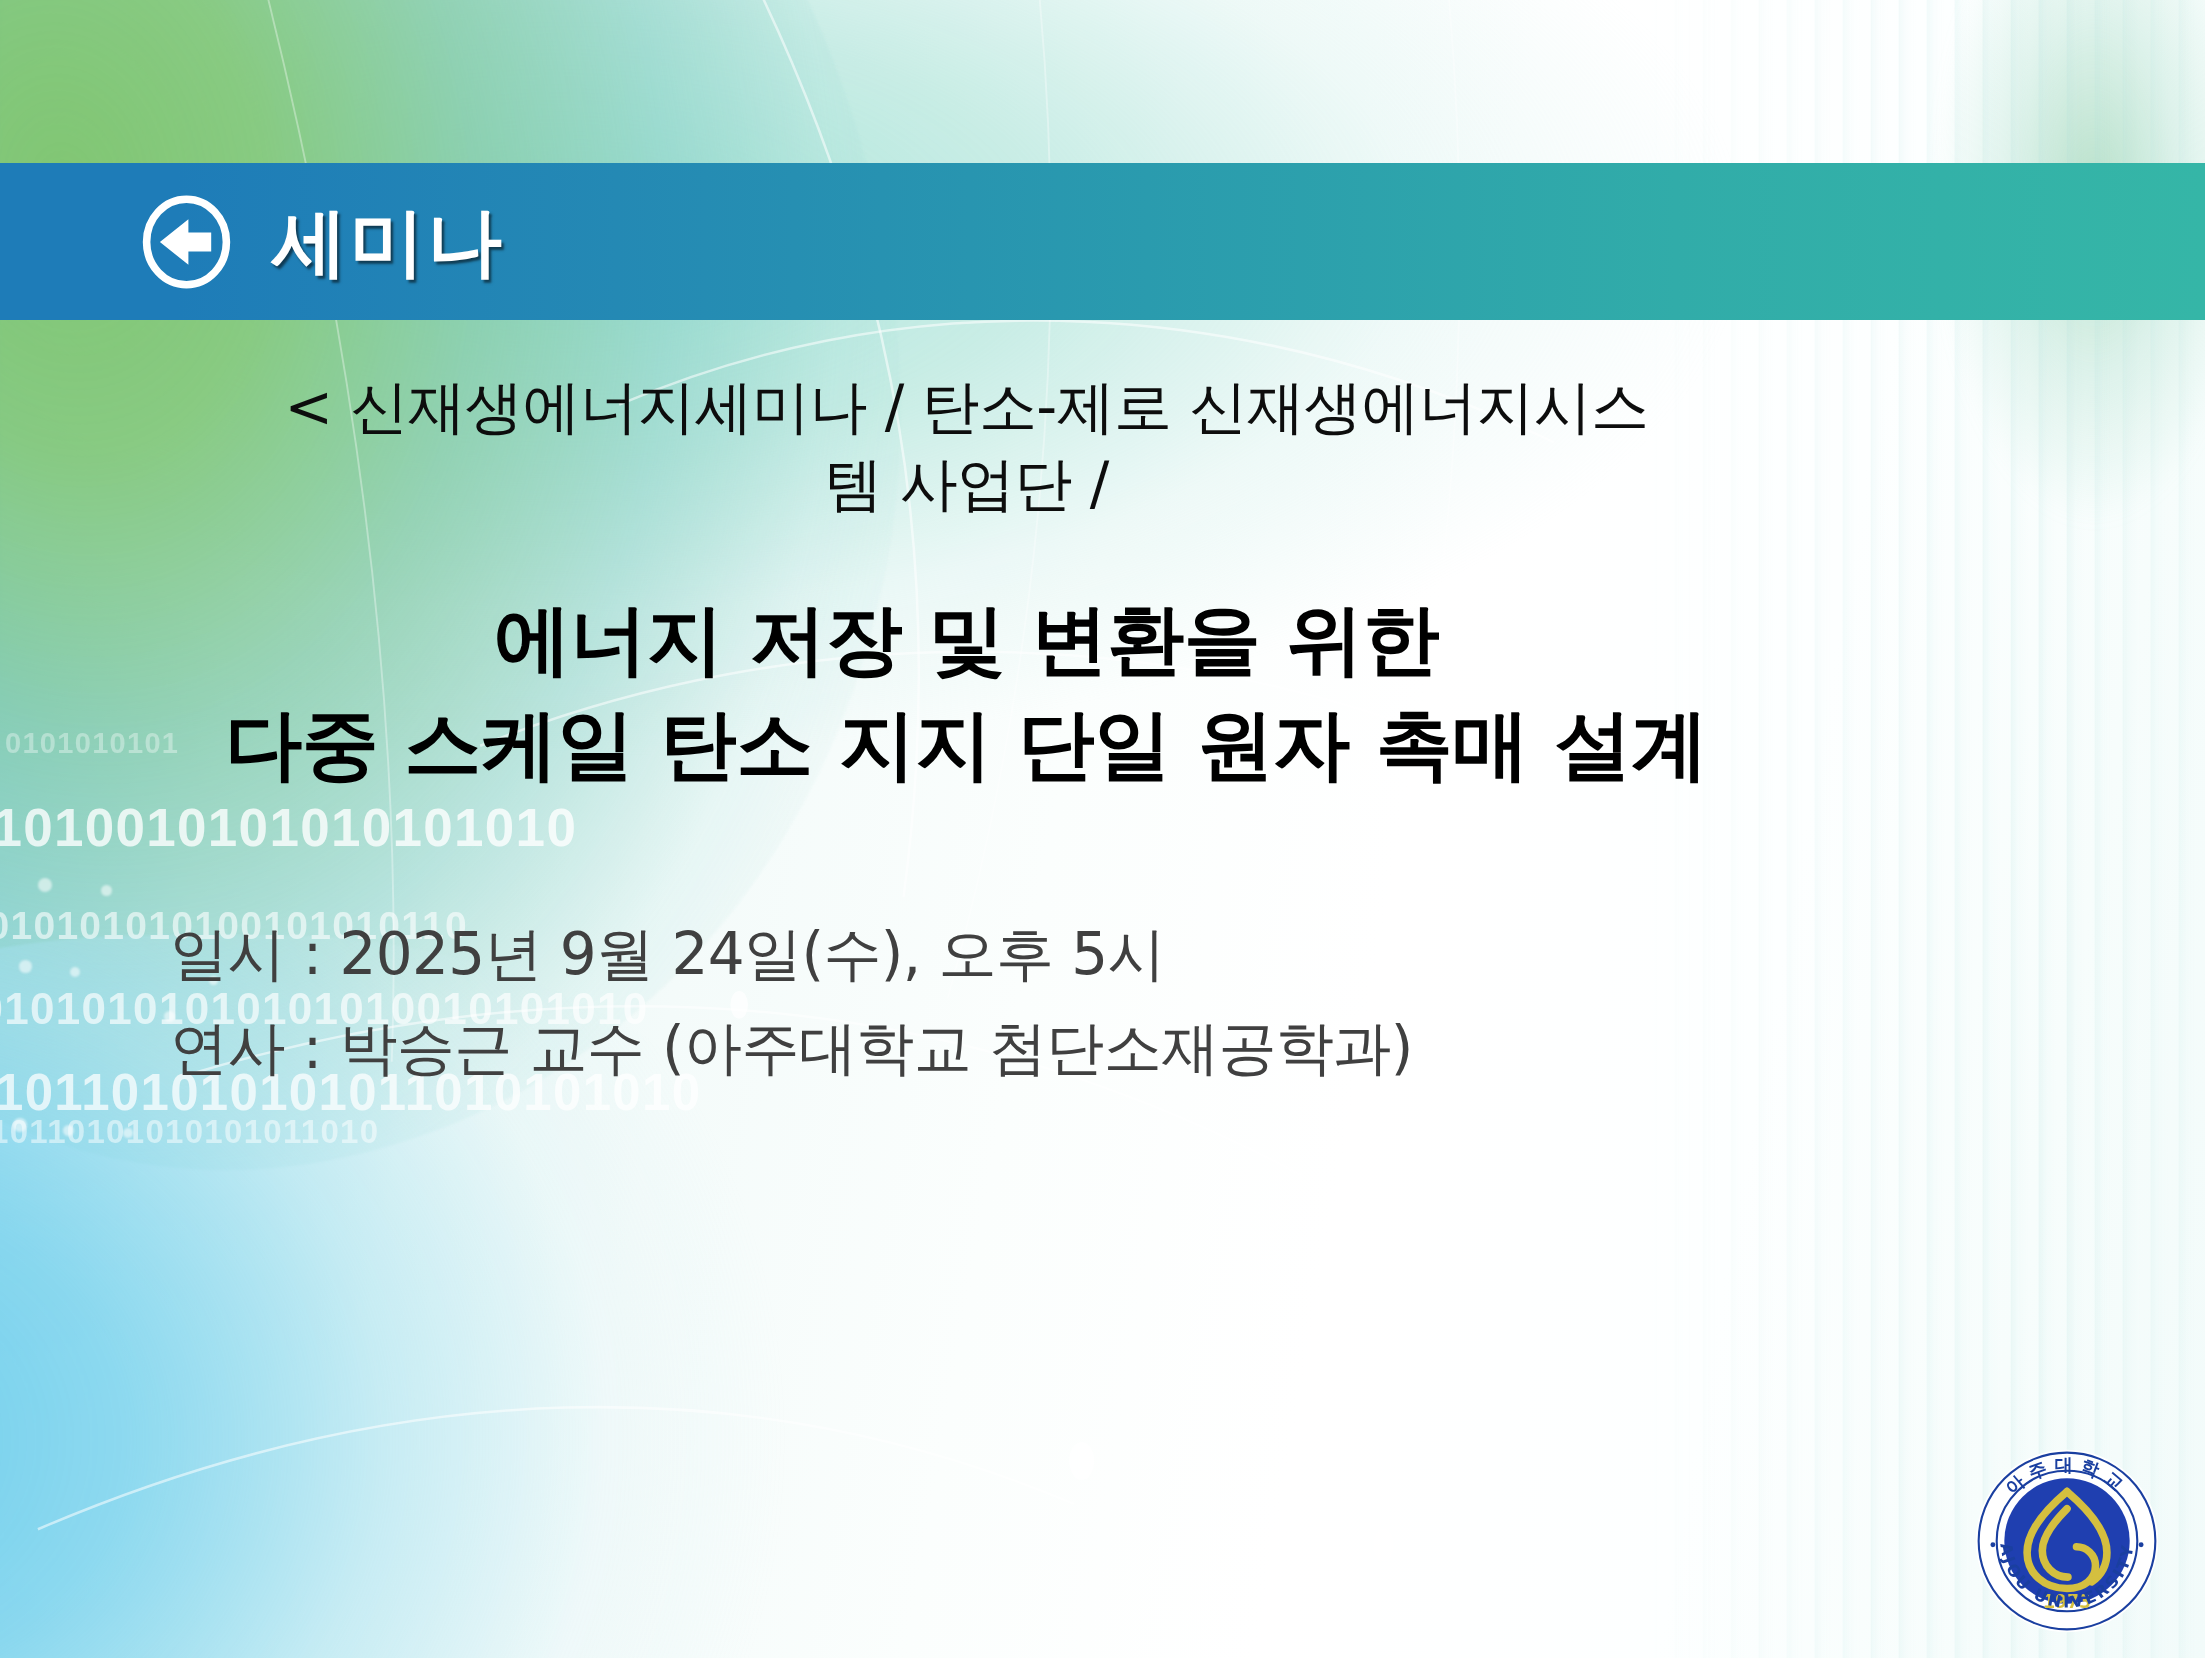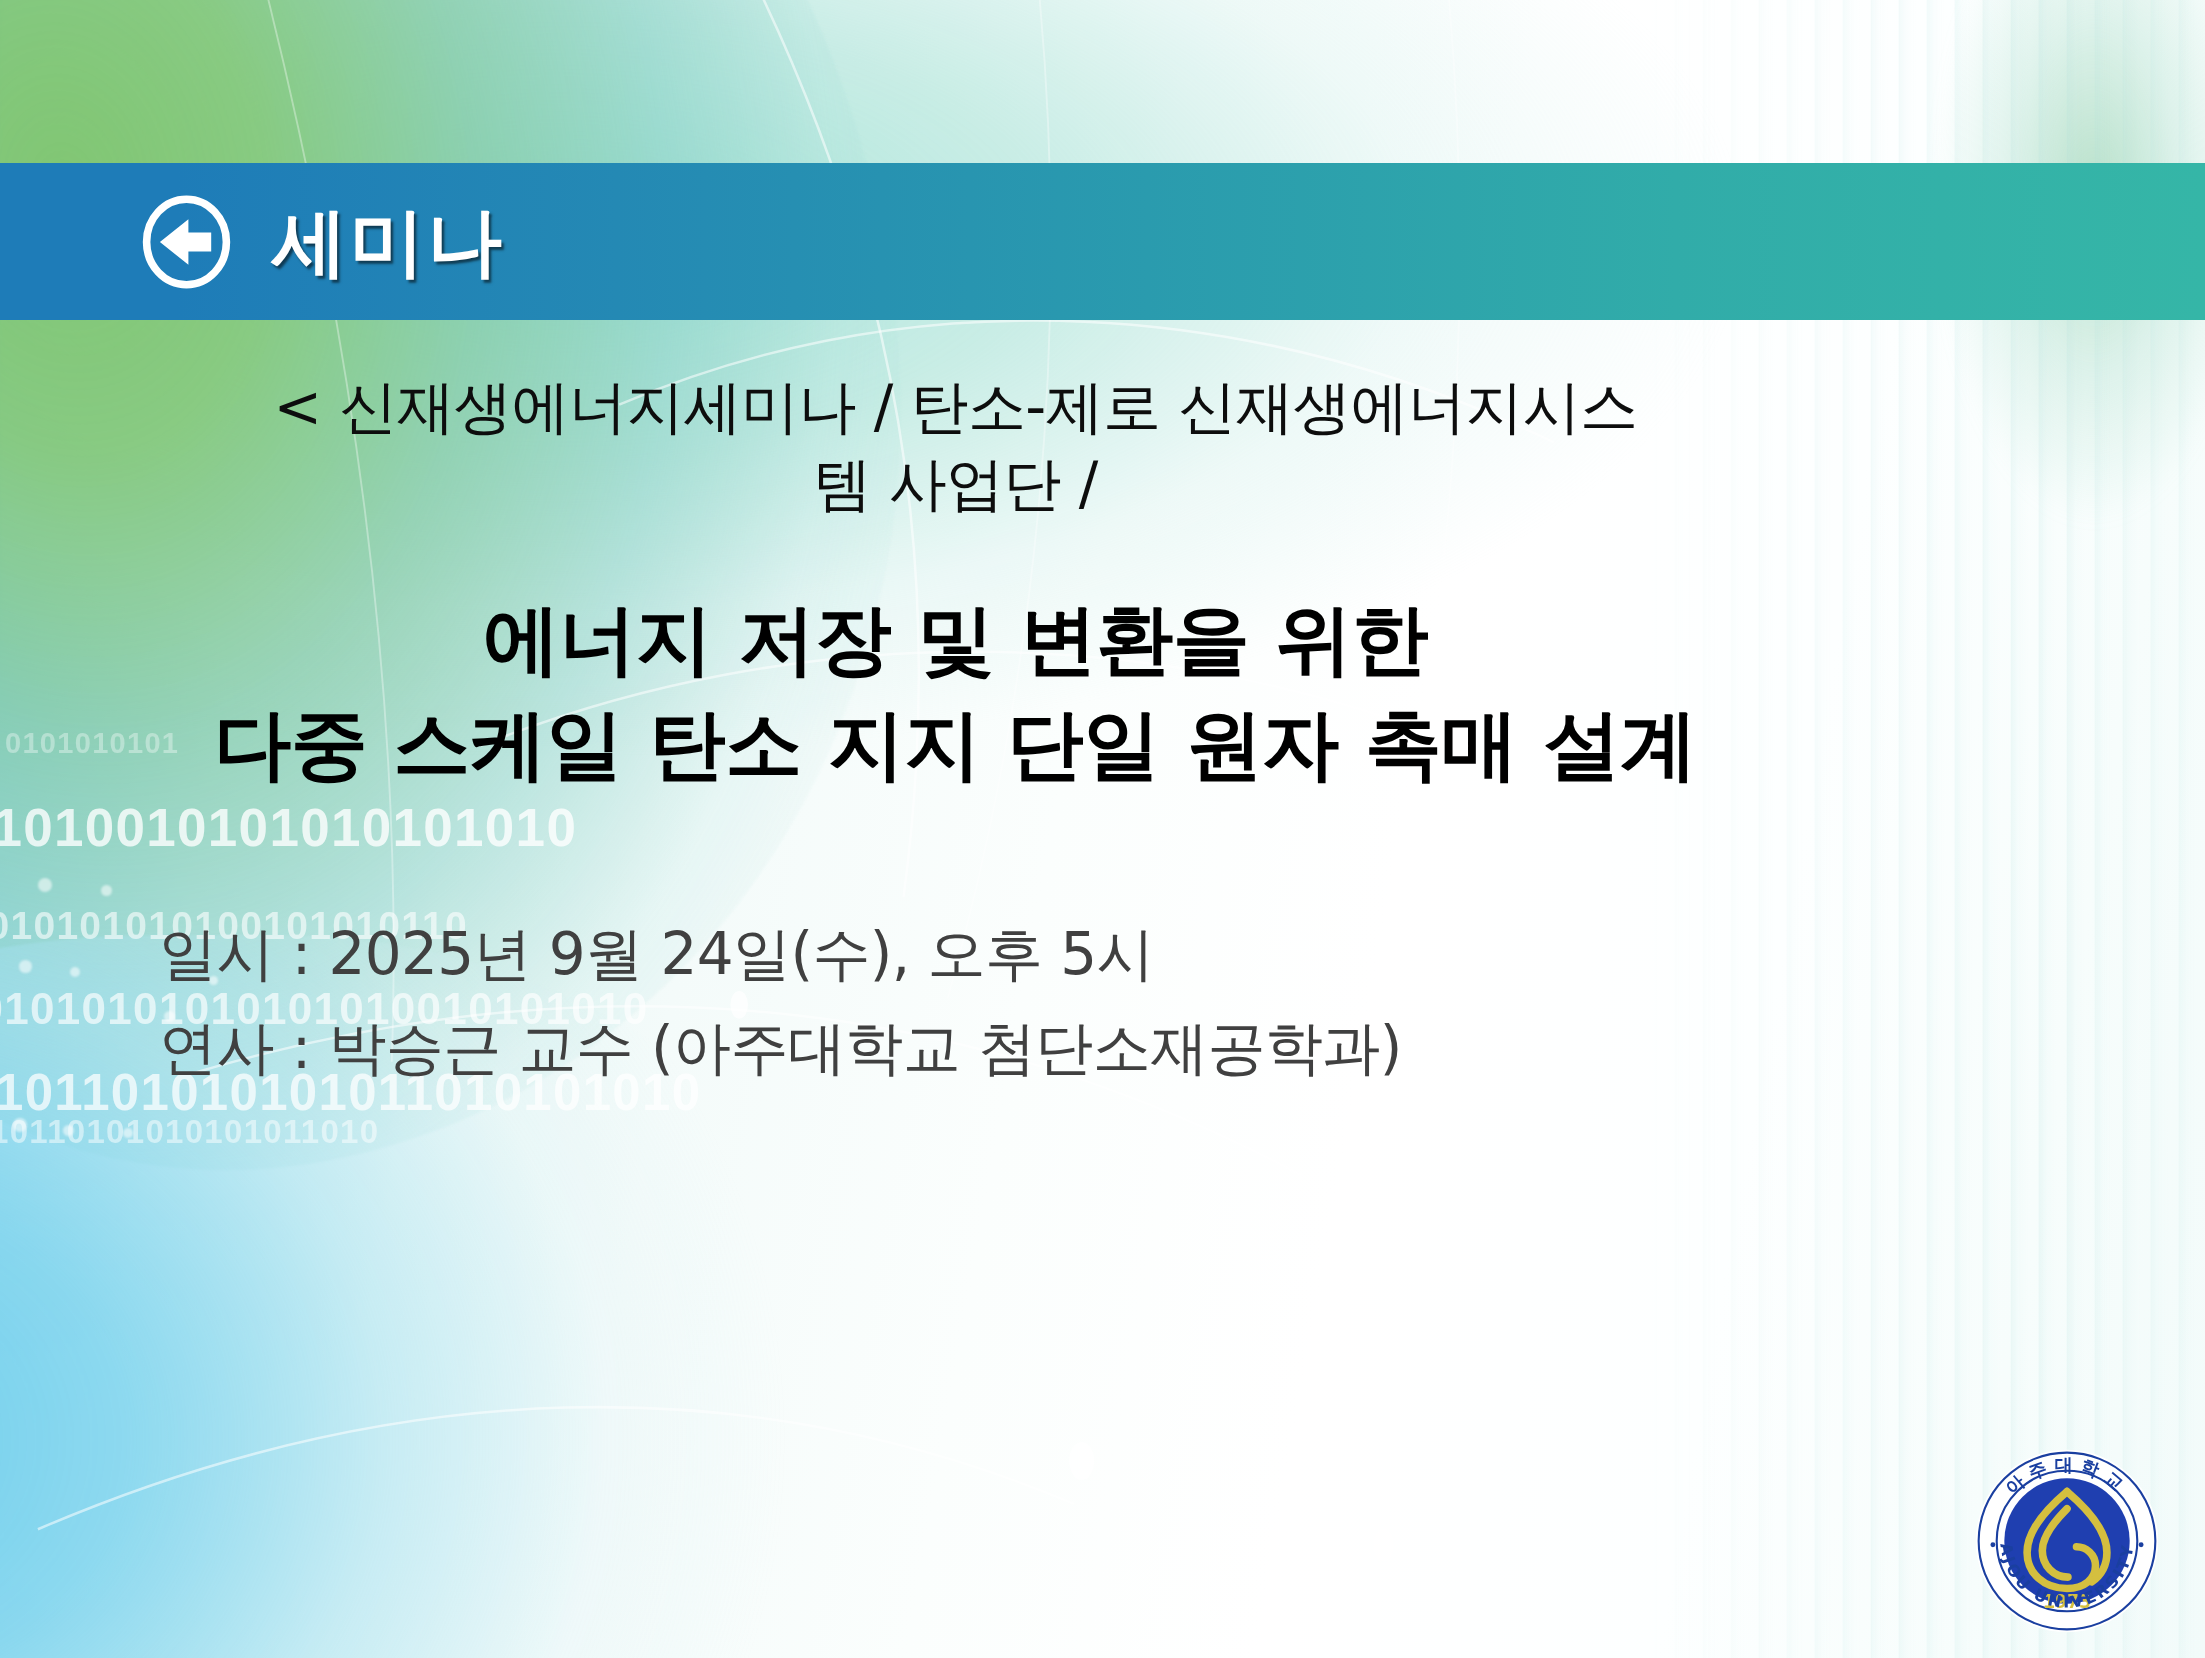--- a/index.html
+++ b/index.html
@@ -190,21 +190,21 @@
     color: #ffffff;
     letter-spacing: 2.5px;
     text-shadow: 2.5px 3.2px 2.5px rgba(0,0,0,0.55);
     line-height: 1;
     white-space: nowrap;
   }
 
   
   .content {
     position: absolute;
-    left: 1px;
+    left: 12px;
     top: 287px;
     width: 1909px;
   }
 
   .subtitle {
     margin: 0;
     padding: 82px 265px 0 265px;
     text-align: center;
     font-size: 58px;
     font-weight: 400;

